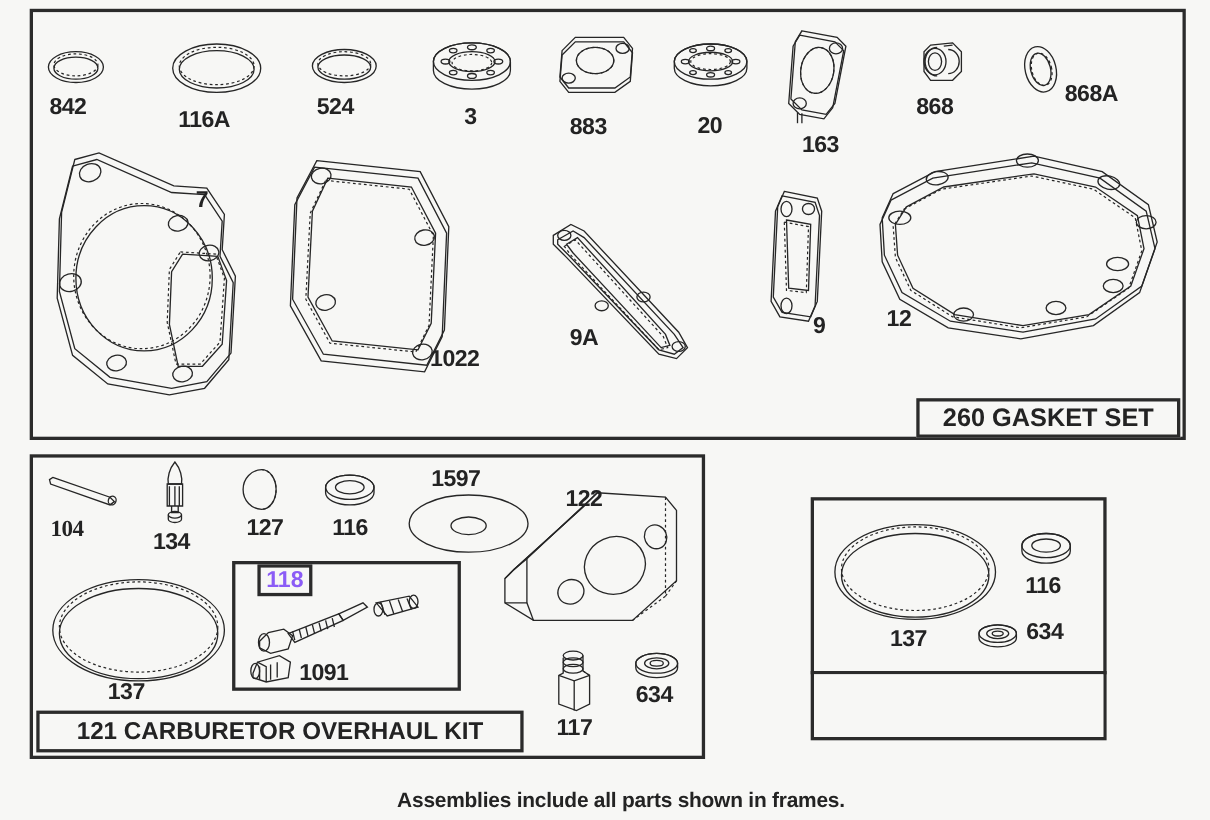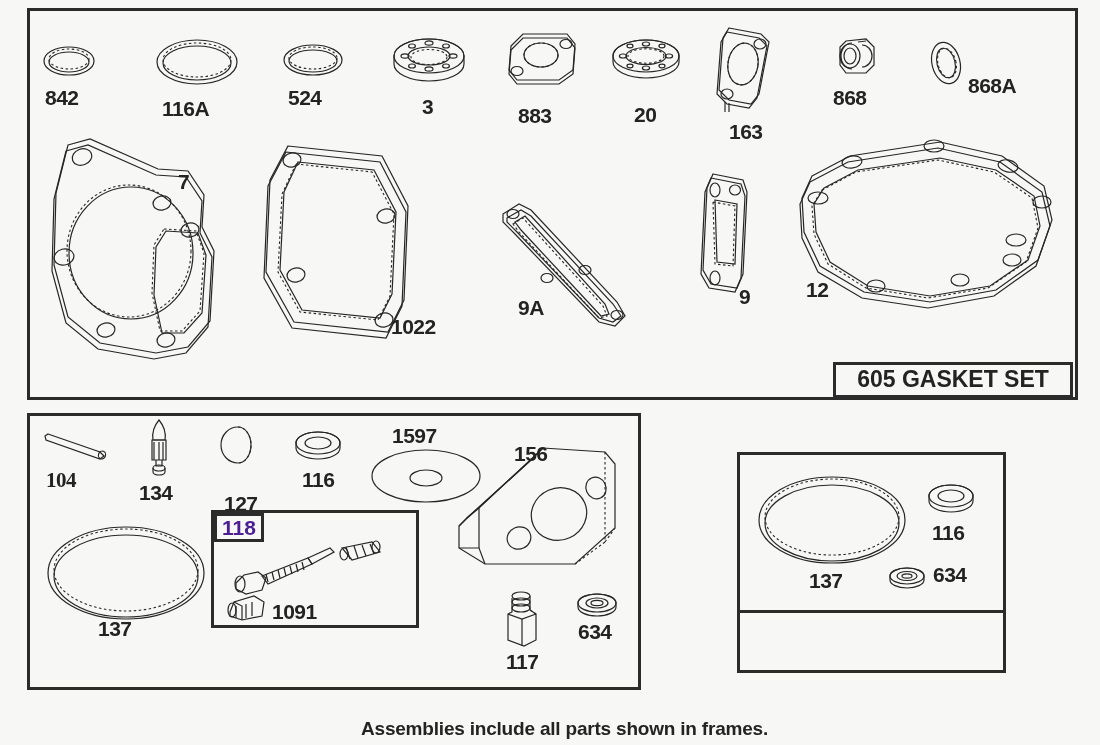--- a/index.html
+++ b/index.html
@@ -57,21 +57,22 @@
   .inset-tag {
     position: absolute;
     border: 3px solid #2b2b2b;
     background: #f7f7f5;
     box-sizing: border-box;
     display: flex;
     align-items: center;
     justify-content: center;
     font-weight: bold;
     font-size: 21px;
-    color: #4c1d95;
+    color: #8b5cf6;
+    margin-left: 20px;
   }
   .caption {
     position: absolute;
     font-weight: bold;
     font-size: 19px;
     color: #232323;
     letter-spacing: -0.2px;
   }
   .art {
     position: absolute;
@@ -270,21 +271,21 @@
       <ellipse class="ln" cx="28" cy="58" rx="10" ry="6"></ellipse>
       <ellipse class="ln" cx="226" cy="100" rx="10" ry="6"></ellipse>
       <ellipse class="ln" cx="222" cy="120" rx="9" ry="6"></ellipse>
       <ellipse class="ln" cx="170" cy="140" rx="9" ry="6"></ellipse>
       <ellipse class="ln" cx="86" cy="146" rx="9" ry="6"></ellipse>
     </svg>
   </div>
   <div class="label part-num" style="left:806px; top:278px;">12</div>
 
   <div class="setbox" style="left:833px; top:362px; width:240px; height:36px;">
-    <span>605 GASKET SET</span>
+    <span>260 GASKET SET</span>
   </div>
 
   <div class="frame" style="left:27px; top:413px; width:614px; height:277px;"></div>
 
   <div class="art" style="left:44px; top:426px;">
     <svg width="70" height="34" viewBox="0 0 70 34">
       <path class="ln" d="M4 8 L56 26 L60 30 L56 33 L2 14 L1 10 Z"></path>
       <ellipse class="ln" cx="58" cy="29" rx="3.5" ry="4" transform="rotate(20 58 29)"></ellipse>
     </svg>
   </div>
@@ -301,21 +302,21 @@
     </svg>
   </div>
   <div class="label part-num" style="left:139px; top:481px;">134</div>
 
   <div class="art" style="left:218px; top:424px;">
     <svg width="40" height="42" viewBox="0 0 40 42">
       <path class="ln" d="M20 3 a17 18 0 0 0 0 36 a13 18 0 0 0 0 -36 z"></path>
       <path class="dot" d="M20 3 a13 18 0 0 1 0 36"></path>
     </svg>
   </div>
-  <div class="label part-num" style="left:224px; top:492px;">127</div>
+  <div class="label part-num" style="left:224px; top:468px;">127</div>
 
   <div class="art" style="left:294px; top:428px;">
     <svg width="48" height="34" viewBox="0 0 48 34">
       <path class="ln" d="M2 15 a22 11 0 0 1 44 0 l0 5 a22 11 0 0 1 -44 0 z"></path>
       <ellipse class="ln" cx="24" cy="15" rx="22" ry="11"></ellipse>
       <ellipse class="ln" cx="24" cy="15" rx="13" ry="6"></ellipse>
     </svg>
   </div>
   <div class="label part-num" style="left:302px; top:468px;">116</div>
 
@@ -334,21 +335,21 @@
       <path class="ln" d="M88 18 L24 78 L12 88"></path>
       <path class="ln" d="M24 78 L24 118 L4 118"></path>
       <path class="ln" d="M24 118 L30 134"></path>
       <path class="dot" d="M150 22 L150 112 L120 134"></path>
       <path class="dot" d="M150 112 L160 98"></path>
       <ellipse class="ln" cx="104" cy="84" rx="28" ry="26" transform="rotate(-24 104 84)"></ellipse>
       <ellipse class="ln" cx="64" cy="108" rx="12" ry="11" transform="rotate(-24 64 108)"></ellipse>
       <ellipse class="ln" cx="141" cy="58" rx="10" ry="11" transform="rotate(-24 141 58)"></ellipse>
     </svg>
   </div>
-  <div class="label part-num" style="left:514px; top:442px;">156</div>
+  <div class="label part-num" style="left:514px; top:442px;">122</div>
 
   <div class="art" style="left:46px; top:522px;">
     <svg width="160" height="102" viewBox="0 0 160 102">
       <ellipse class="ln" cx="80" cy="51" rx="78" ry="46"></ellipse>
       <ellipse class="ln" cx="80" cy="54" rx="72" ry="41"></ellipse>
       <ellipse class="dot" cx="80" cy="48" rx="72" ry="41"></ellipse>
     </svg>
   </div>
   <div class="label part-num" style="left:98px; top:617px;">137</div>
 
@@ -392,20 +393,23 @@
   <div class="art" style="left:576px; top:591px;">
     <svg width="42" height="28" viewBox="0 0 42 28">
       <path class="ln" d="M2 12 a19 9 0 0 1 38 0 l0 4 a19 9 0 0 1 -38 0 z"></path>
       <ellipse class="ln" cx="21" cy="12" rx="19" ry="9"></ellipse>
       <ellipse class="ln" cx="21" cy="12" rx="11" ry="5"></ellipse>
       <ellipse class="ln" cx="21" cy="12" rx="6" ry="2.6"></ellipse>
     </svg>
   </div>
   <div class="label part-num" style="left:578px; top:620px;">634</div>
 
+  <div class="setbox" style="left:33px; top:646px; width:443px; height:38px; font-size:22px;">
+    <span>121 CARBURETOR OVERHAUL KIT</span>
+  </div>
 
   <div class="frame" style="left:737px; top:452px; width:269px; height:221px;"></div>
   <div class="frame" style="left:737px; top:610px; width:269px; height:0px; border-width:3px 0 0 0;"></div>
 
   <div class="art" style="left:757px; top:472px;">
     <svg width="150" height="96" viewBox="0 0 150 96">
       <ellipse class="ln" cx="75" cy="48" rx="73" ry="43"></ellipse>
       <ellipse class="ln" cx="75" cy="51" rx="67" ry="38"></ellipse>
       <ellipse class="dot" cx="75" cy="45" rx="67" ry="38"></ellipse>
     </svg>

